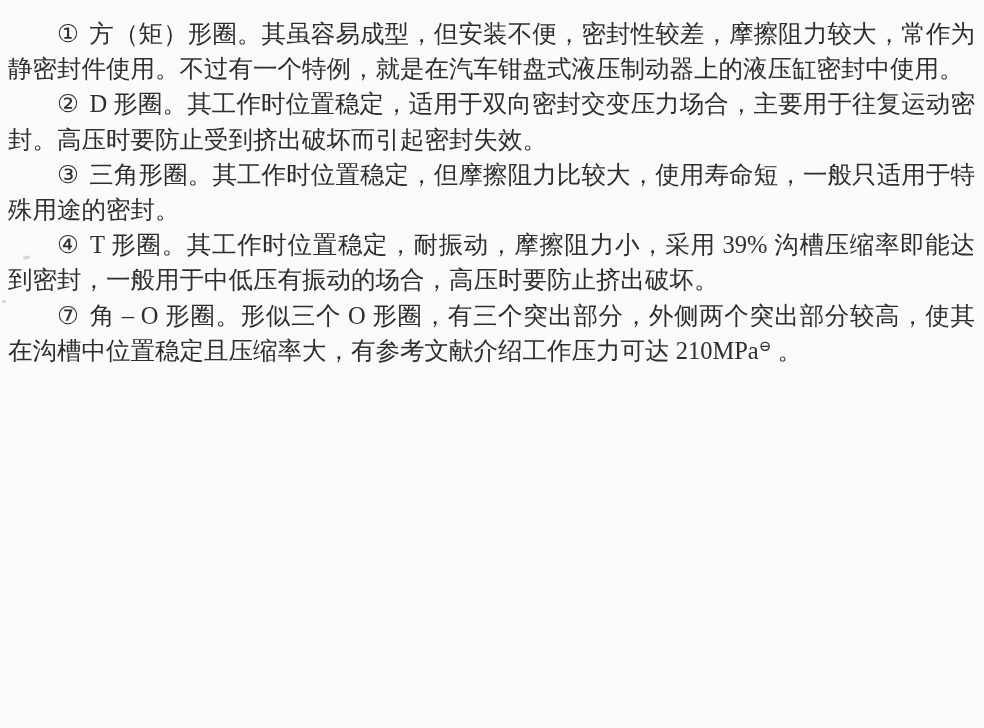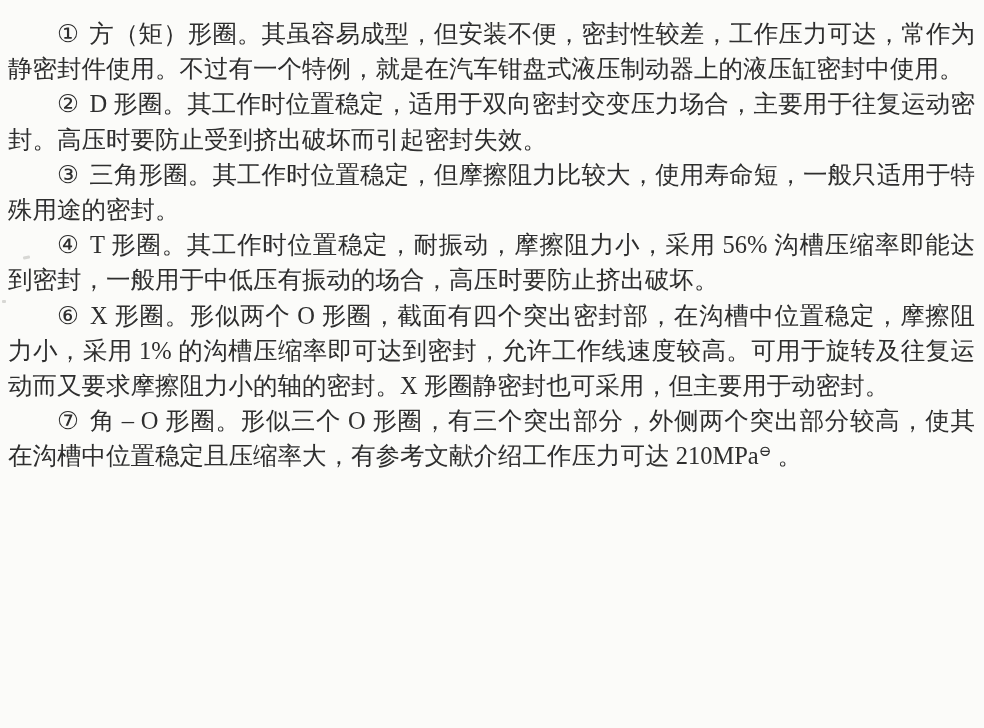--- a/index.html
+++ b/index.html
@@ -43,30 +43,29 @@
     border-radius: 1px;
   }
   #speck1 { left: 23px; top: 256px; width: 7px; height: 3px; transform: rotate(-12deg); }
   #speck2 { left: 2px;  top: 300px; width: 4px; height: 3px; }
 </style>
 </head>
 <body>
 
 <div class="page">
 
-  <p class="para"><span class="num">①</span><span>方（矩）形圈。其虽容易成型，但安装不便，密封性较差，工作压力可达，常作为静密封件使用。不过有一个特例，就是在汽车钳盘式液压制动器上的液压缸密封中使用。</span></p>
+  <p class="para"><span class="num">①</span><span>方（矩）形圈。其虽容易成型，但安装不便，密封性较差，摩擦阻力较大，常作为静密封件使用。不过有一个特例，就是在汽车钳盘式液压制动器上的液压缸密封中使用。</span></p>
 
   <p class="para"><span class="num">②</span><span>D 形圈。其工作时位置稳定，适用于双向密封交变压力场合，主要用于往复运动密封。高压时要防止受到挤出破坏而引起密封失效。</span></p>
 
   <p class="para"><span class="num">③</span><span>三角形圈。其工作时位置稳定，但摩擦阻力比较大，使用寿命短，一般只适用于特殊用途的密封。</span></p>
 
-  <p class="para"><span class="num">④</span><span>T 形圈。其工作时位置稳定，耐振动，摩擦阻力小，采用 56% 沟槽压缩率即能达到密封，一般用于中低压有振动的场合，高压时要防止挤出破坏。</span></p>
+  <p class="para"><span class="num">④</span><span>T 形圈。其工作时位置稳定，耐振动，摩擦阻力小，采用 39% 沟槽压缩率即能达到密封，一般用于中低压有振动的场合，高压时要防止挤出破坏。</span></p>
 
 
-  <p class="para"><span class="num">⑥</span><span>X 形圈。形似两个 O 形圈，截面有四个突出密封部，在沟槽中位置稳定，摩擦阻力小，采用 1% 的沟槽压缩率即可达到密封，允许工作线速度较高。可用于旋转及往复运动而又要求摩擦阻力小的轴的密封。X 形圈静密封也可采用，但主要用于动密封。</span></p>
 
   <p class="para"><span class="num">⑦</span><span>角 – O 形圈。形似三个 O 形圈，有三个突出部分，外侧两个突出部分较高，使其在沟槽中位置稳定且压缩率大，有参考文献介绍工作压力可达 210MPa</span><sup class="fn">⊖</sup><span> 。</span></p>
 
 
 
 </div>
 
 <div class="speck" id="speck1"></div>
 <div class="speck" id="speck2"></div>
 

